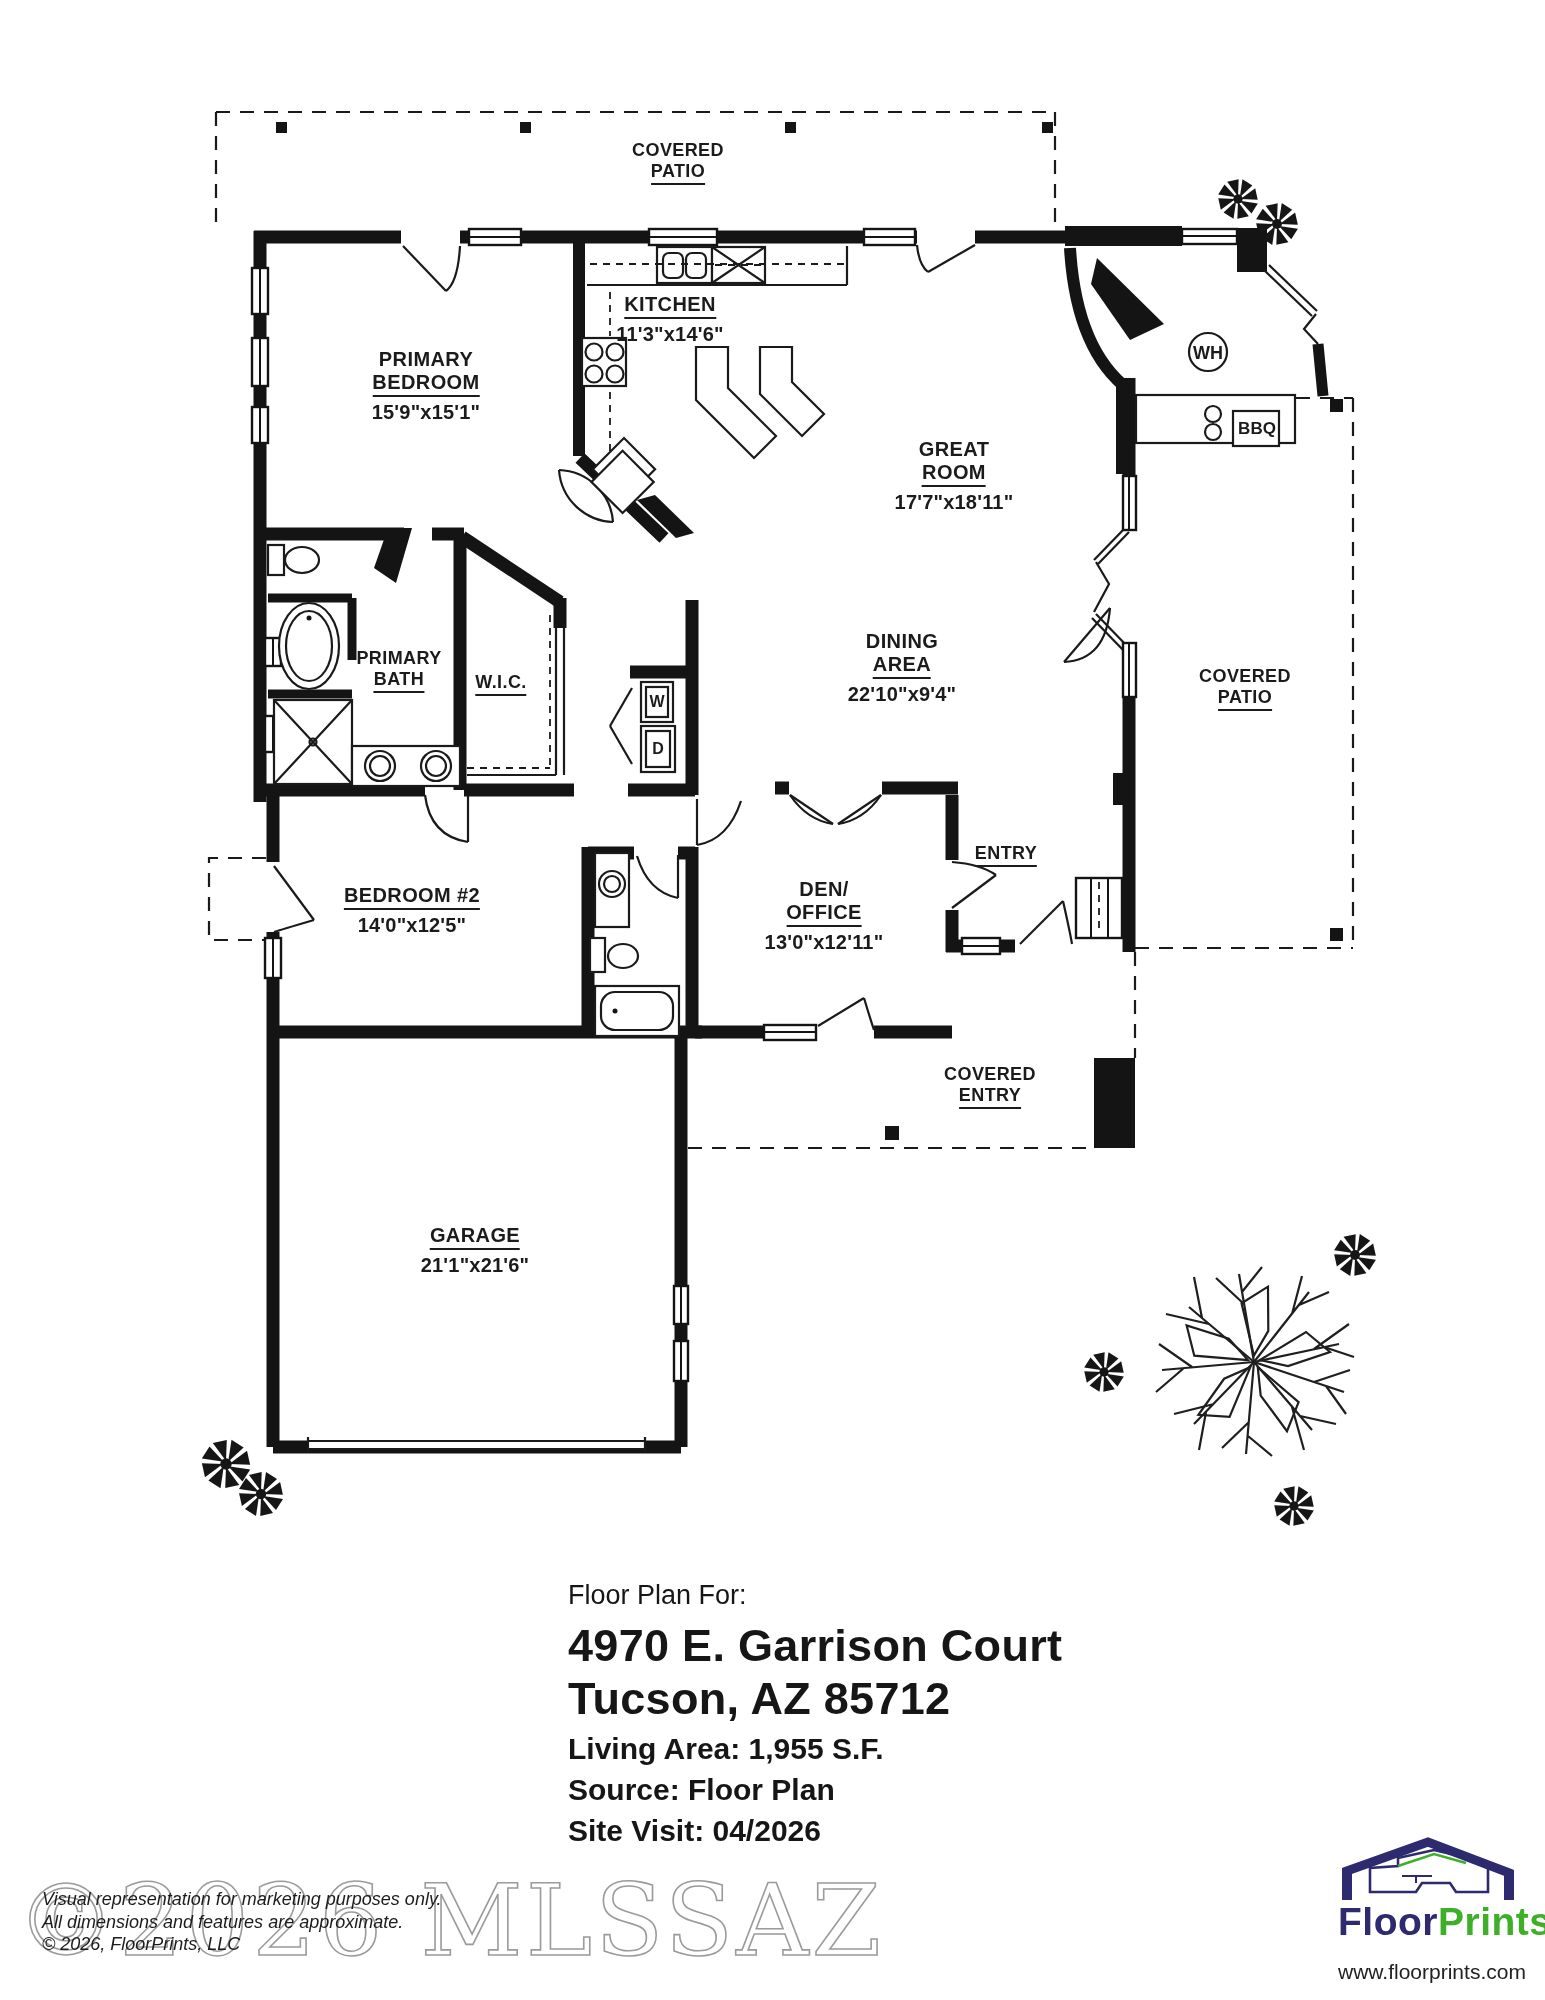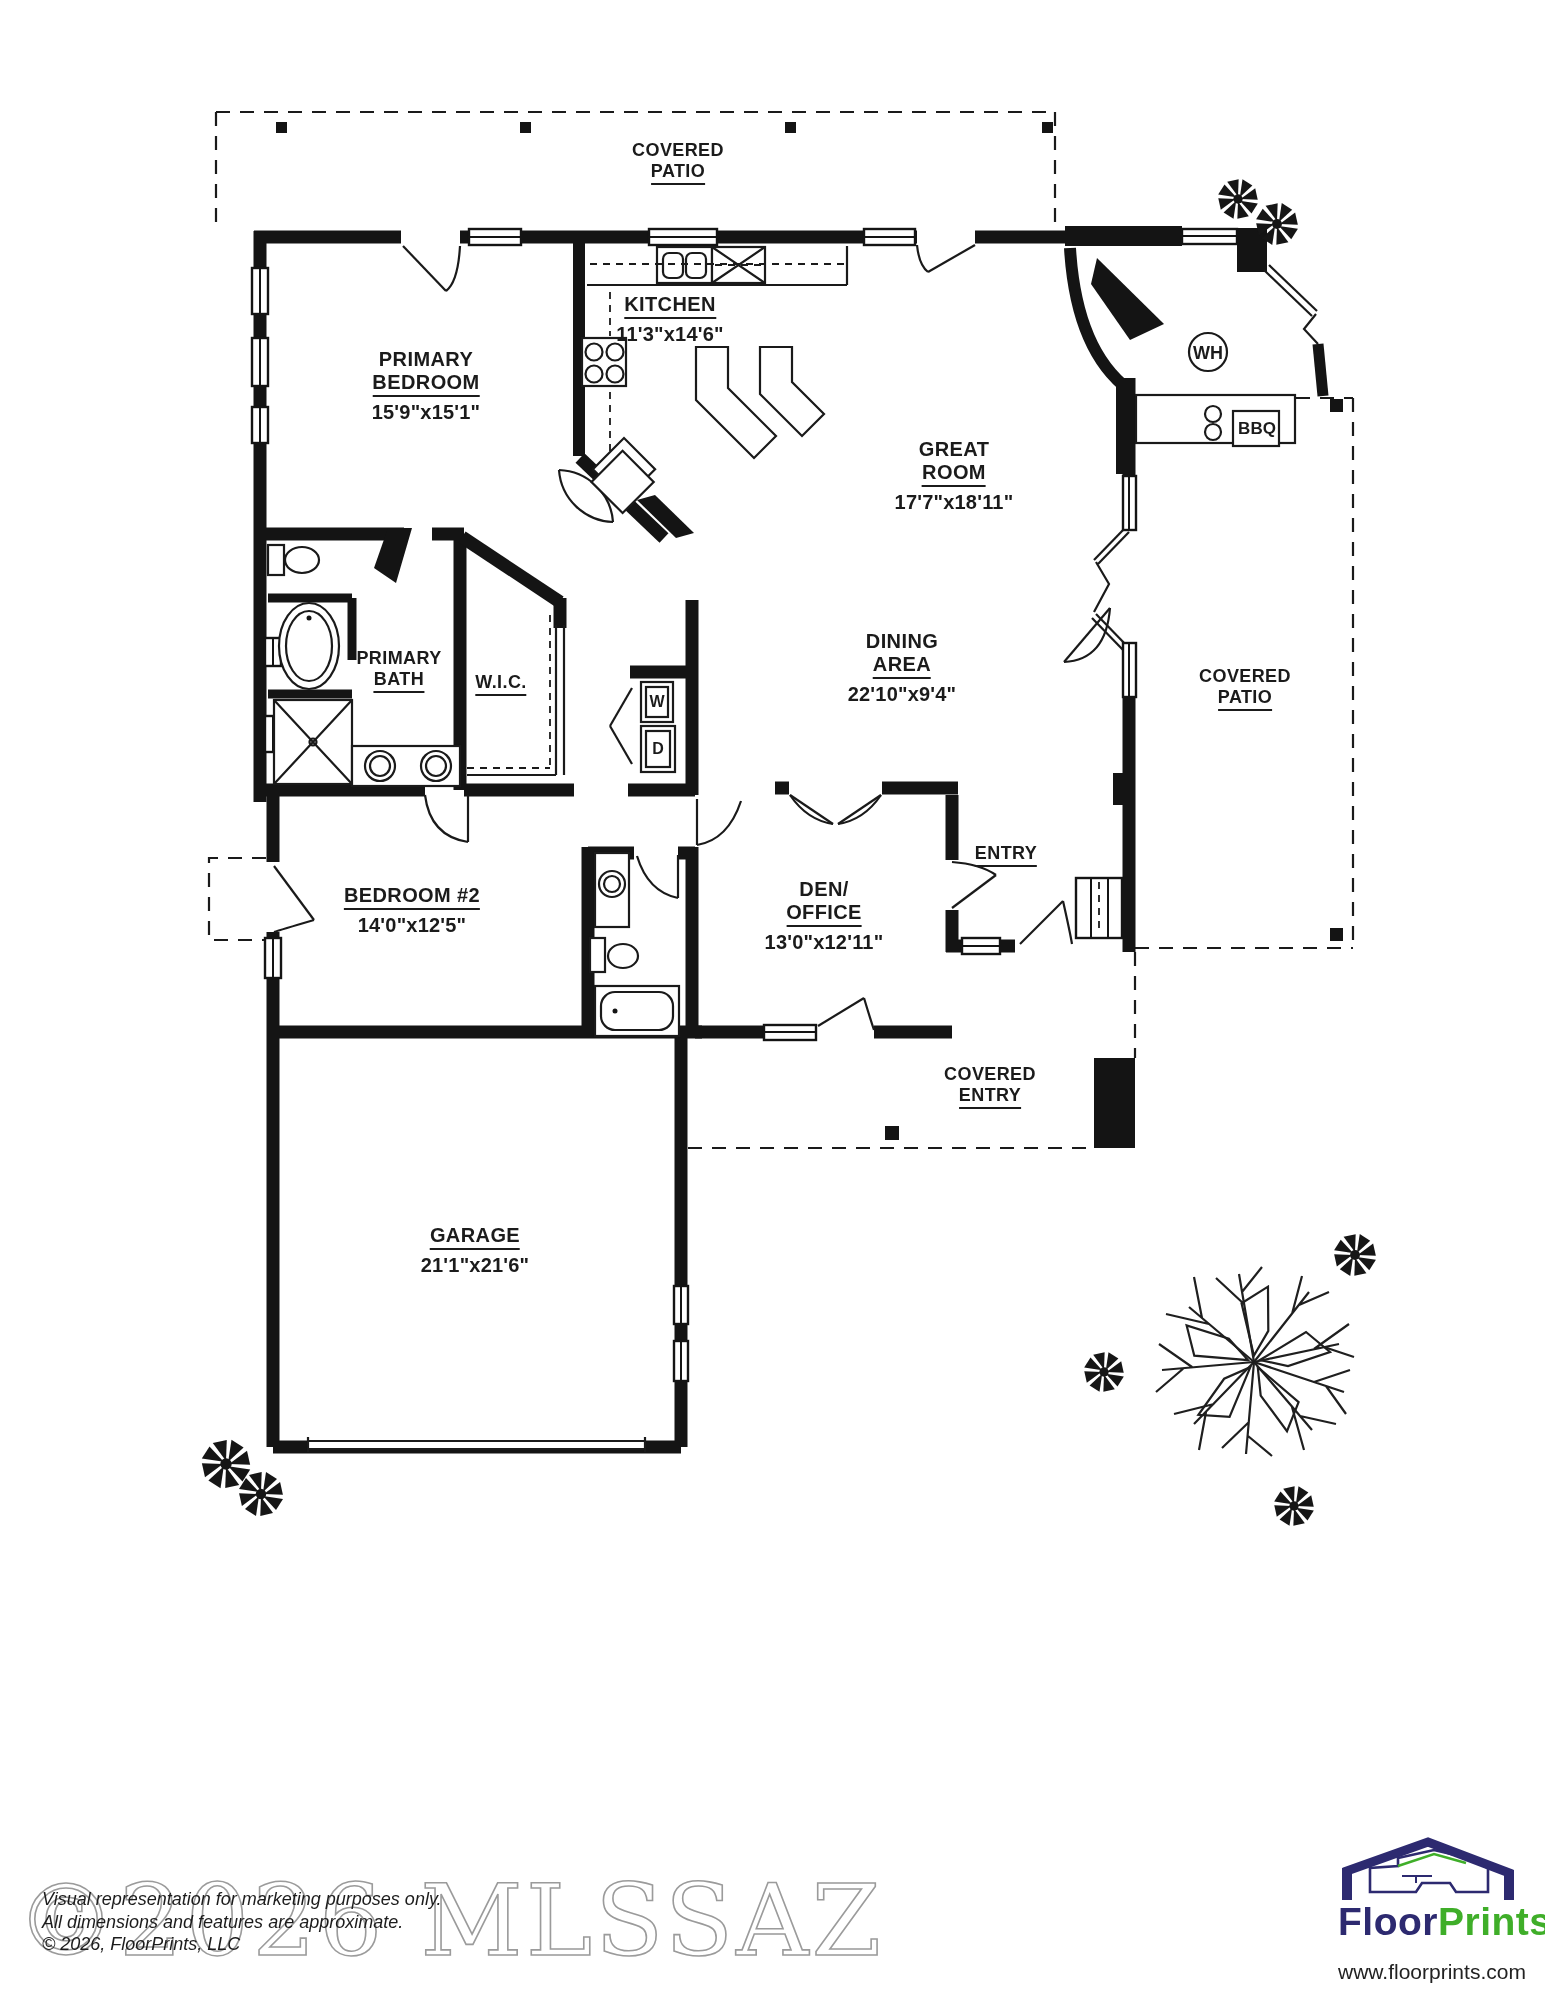--- a/index.html
+++ b/index.html
@@ -466,20 +466,28 @@
   <div class="lbl" style="left:463px;top:1224px">
     <div><span class="nm u">GARAGE</span></div>
     <div class="dm">21'1"x21'6"</div>
   </div>
 
   <div class="fx" style="left:1196px;top:353px;font-size:18px">WH</div>
   <div class="fx" style="left:1245px;top:429px;font-size:17px">BBQ</div>
   <div class="fx" style="left:645px;top:702px;font-size:16px">W</div>
   <div class="fx" style="left:646px;top:749px;font-size:16px">D</div>
 
+  <div id="info">
+    <div class="head">Floor Plan For:</div>
+    <div class="addr">4970 E. Garrison Court</div>
+    <div class="addr" style="margin-top:0">Tucson, AZ  85712</div>
+    <div class="det">Living Area:  1,955 S.F.</div>
+    <div class="det">Source:  Floor Plan</div>
+    <div class="det">Site Visit:  04/2026</div>
+  </div>
 
   <div id="watermark">©2026 MLSSAZ</div>
   <div id="disclaimer">
     <div>Visual representation for marketing purposes only.</div>
     <div>All dimensions and features are approximate.</div>
     <div>© 2026, FloorPrints, LLC</div>
   </div>
 
   <div id="logo">
     <div class="brand" style="margin-top:66px"><span class="floor">Floor</span><span class="prints">Prints</span></div>

